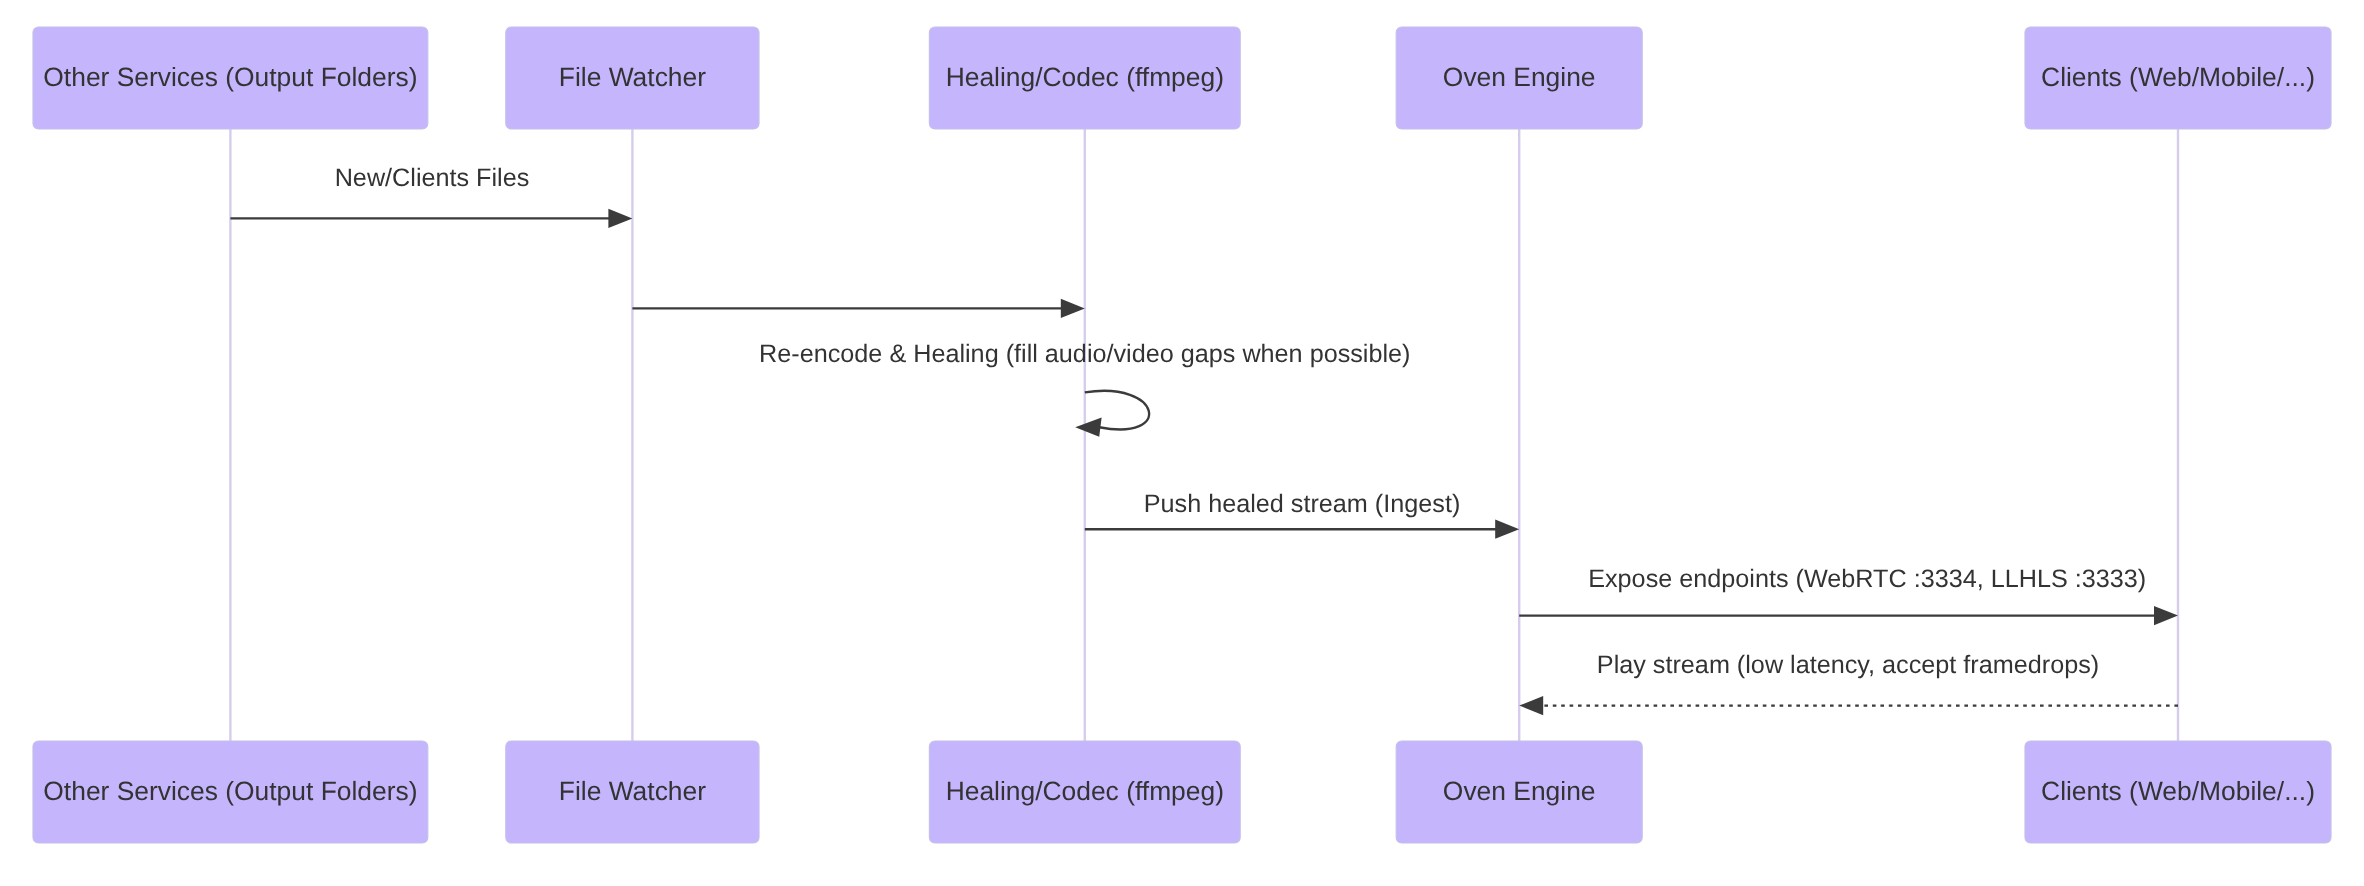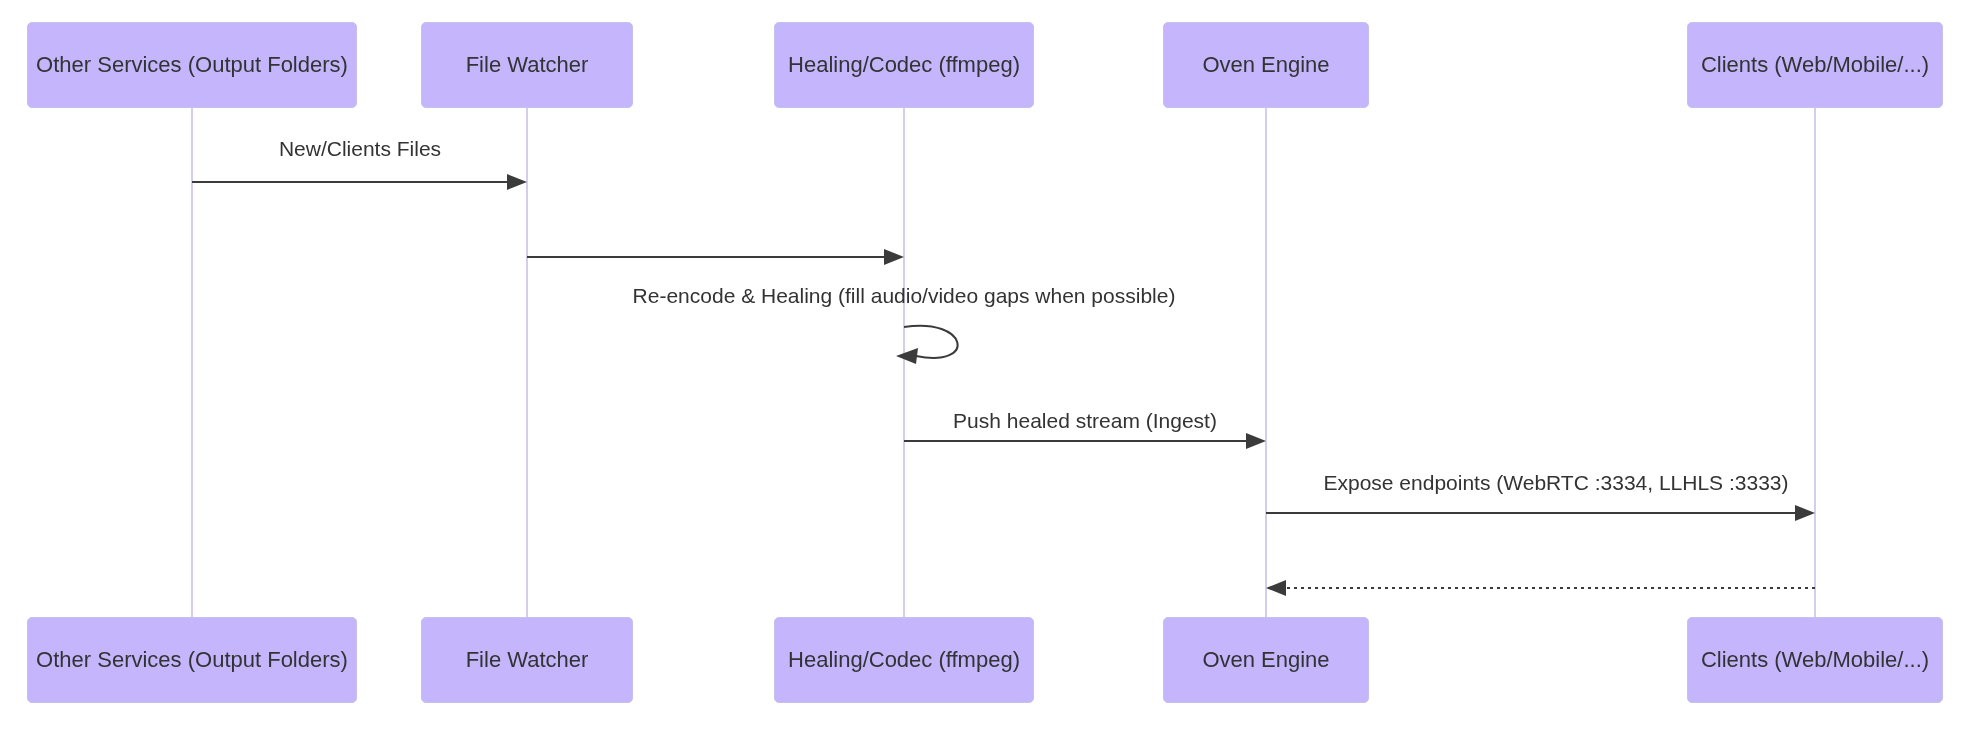--- a/index.html
+++ b/index.html
@@ -113,14 +113,15 @@
   <div class="actor-box" style="left:27px; top:617px; width:330px; height:86px;">Other Services (Output Folders)</div>
   <div class="actor-box" style="left:421px; top:617px; width:212px; height:86px;">File Watcher</div>
   <div class="actor-box" style="left:774px; top:617px; width:260px; height:86px;">Healing/Codec (ffmpeg)</div>
   <div class="actor-box" style="left:1163px; top:617px; width:206px; height:86px;">Oven Engine</div>
   <div class="actor-box" style="left:1687px; top:617px; width:256px; height:86px;">Clients (Web/Mobile/...)</div>
 
   <div class="msg-label" style="left:360px; top:149px;">New/Clients Files</div>
   <div class="msg-label" style="left:904px; top:296px;text-align:right;">Re-encode &amp; Healing (fill audio/video gaps when possible)</div>
   <div class="msg-label" style="left:1085px; top:411px;margin-top:10px;">Push healed stream (Ingest)</div>
   <div class="msg-label" style="left:1540px; top:483px;margin-left:16px;">Expose endpoints (WebRTC :3334, LLHLS :3333)</div>
+  <div class="msg-label" style="left:1540px; top:555px;">Play stream (low latency, accept framedrops)</div>
 
 </div>
 
 </body></html>

